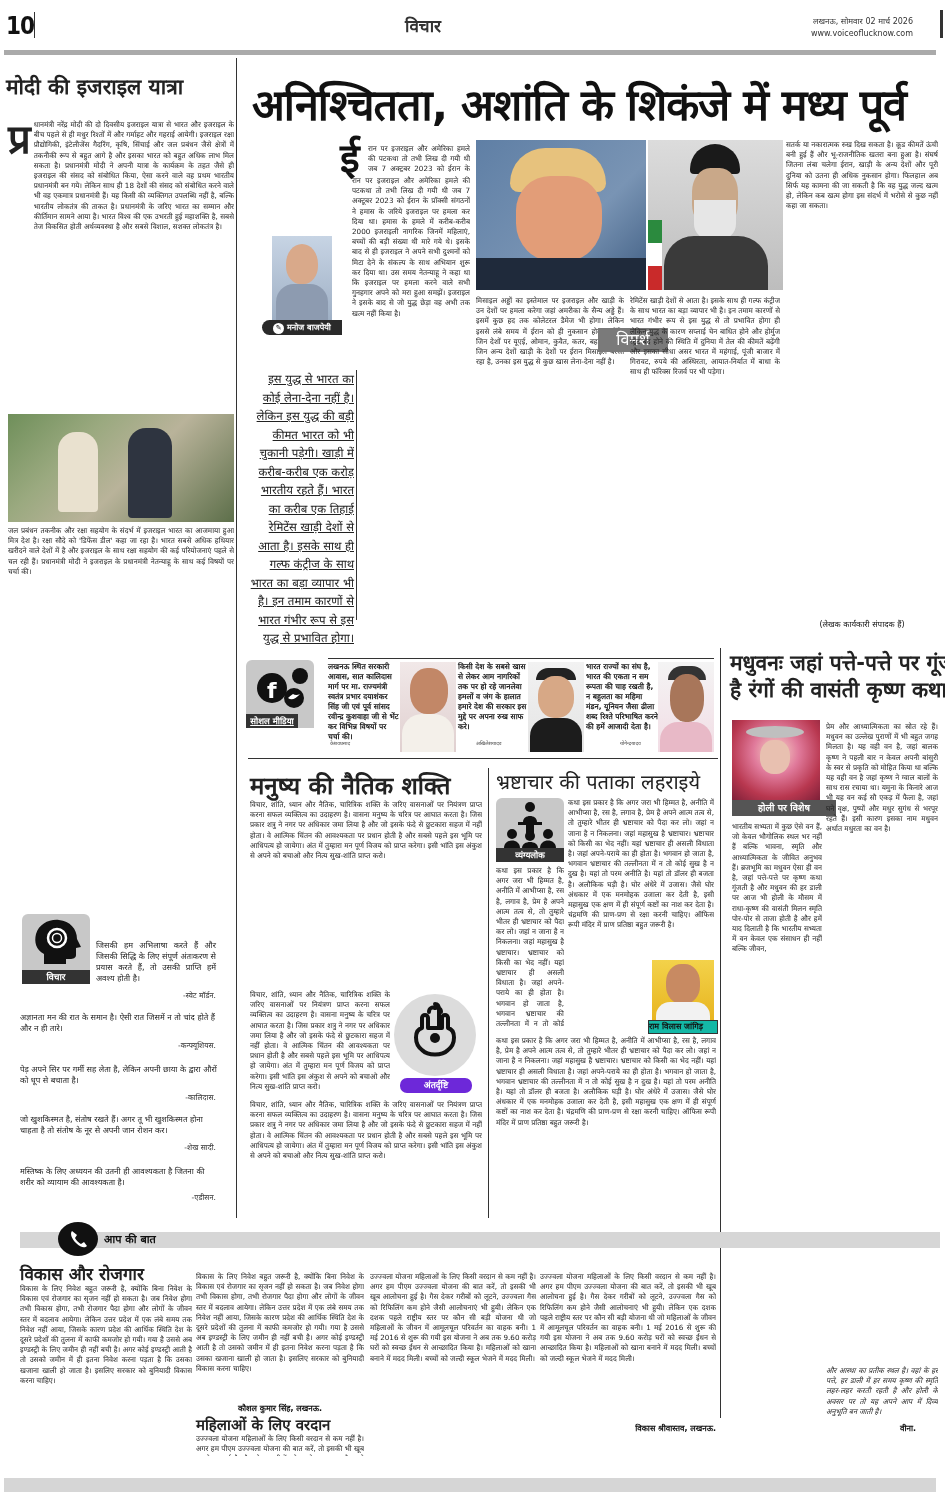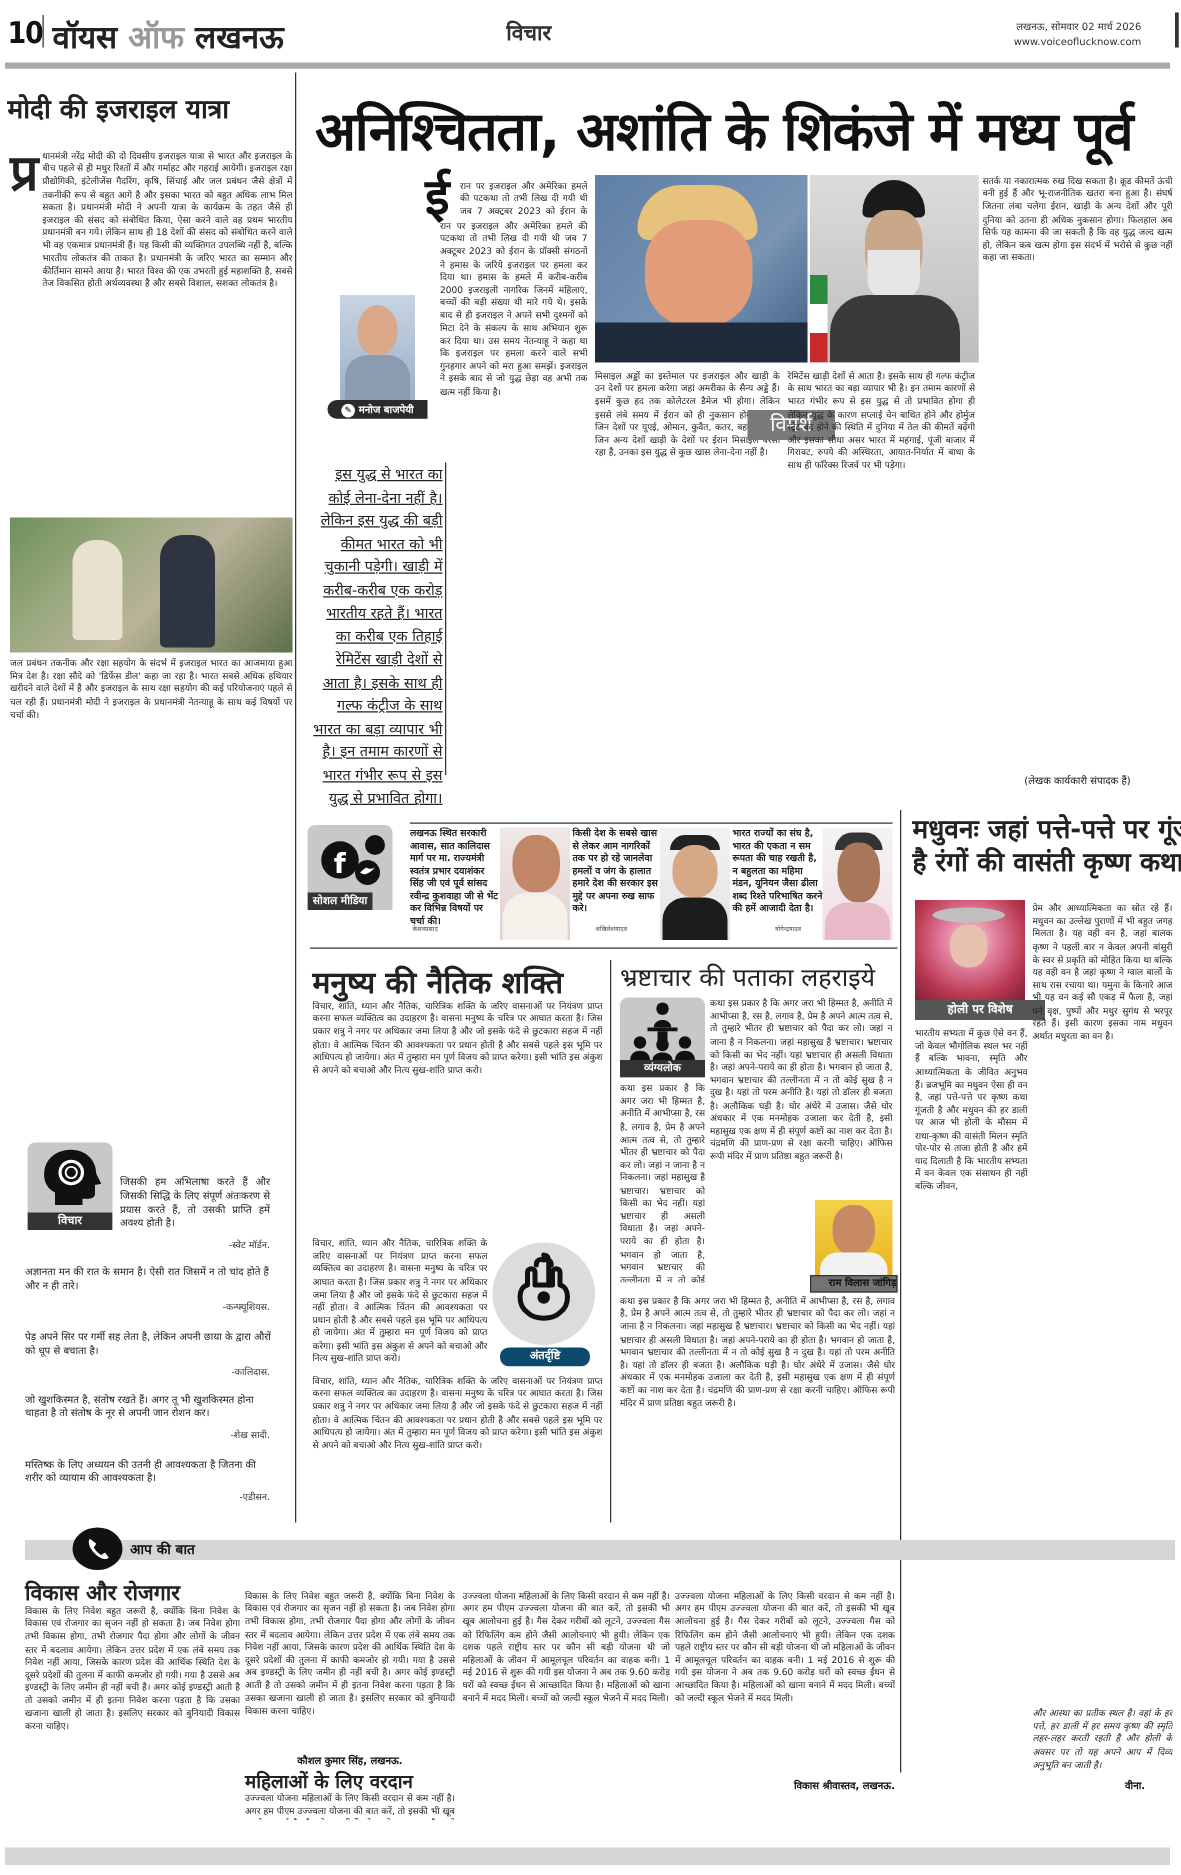--- a/index.html
+++ b/index.html
@@ -27,25 +27,20 @@
   .icon-box { position: absolute; background: #c8c8c8; border-radius: 6px 6px 0 0; overflow: hidden; }
   .attrib { text-align: right; font-size: 7.5px; color: #333; }
   .quote-item { font-size: 8px; line-height: 11px; color: #222; }
 </style>
 </head>
 <body>
 
 <div class="masthead">
   <div class="page-no">10</div>
   <div class="page-no-sep"></div>
-  <div class="brand">
-    <span class="b1">वॉयस</span>
-    <span class="b2">ऑफ</span>
-    <span class="b3">लखनऊ</span>
-  </div>
   <div class="section-name">विचार</div>
   <div class="dateline">
     <div>लखनऊ, सोमवार 02 मार्च 2026</div>
     <div>www.voiceoflucknow.com</div>
   </div>
   <div class="mast-vbar"></div>
 </div>
 <div class="topbar"></div>
 
 <div class="col-rule" style="left:236px; top:58px; height:1160px;"></div>
@@ -116,21 +111,21 @@
 
 <div class="hrule" style="left:328px; top:658px; width:386px;"></div>
 <div class="icon-box" style="left:246px; top:660px; width:68px; height:68px;">
   <svg width="68" height="54" viewBox="0 0 68 54">
     <circle cx="26" cy="28" r="15" fill="#111"></circle>
     <text x="21" y="38" font-size="22" font-weight="bold" fill="#fff" font-family="DejaVu Sans, sans-serif">f</text>
     <circle cx="54" cy="16" r="8" fill="#111"></circle>
     <circle cx="48" cy="38" r="10" fill="#111"></circle>
     <path d="M42 38 Q47 42 54 34 Q50 36 47 34 Q44 36 42 38 Z" fill="#fff"></path>
   </svg>
-  <div class="tag-dark" style="position:absolute; left:0; bottom:0; width:52px; height:14px; font-size:8.5px; line-height:14px;">सोशल मीडिया</div>
+  <div class="tag-dark" style="position:absolute; left:0; bottom:0; width:52px; height:14px; font-size:8.5px; line-height:14px;text-decoration:underline;">सोशल मीडिया</div>
 </div>
 <div class="abs" style="left:328px; top:662px; width:72px; font-size:7.5px; line-height:10px; font-weight:bold; color:#222;">लखनऊ स्थित सरकारी आवास, सात कालिदास मार्ग पर मा. राज्यमंत्री स्वतंत्र प्रभार दयाशंकर सिंह जी एवं पूर्व सांसद रवीन्द्र कुशवाहा जी से भेंट कर विभिन्न विषयों पर चर्चा की।</div>
 <div class="abs" style="left:330px; top:740px; font-size:5px; color:#444;">केशवप्रसाद</div>
 <div class="photo" style="left:400px; top:662px; width:56px; height:90px; background:linear-gradient(#f1e8e8,#e0d0d0);">
   <div style="position:absolute; left:10px; top:6px; width:38px; height:46px; background:#c28767; border-radius:45%;"></div>
   <div style="position:absolute; left:2px; top:52px; width:52px; height:38px; background:#f4f0ea; border-radius:20px 20px 0 0;"></div>
 </div>
 <div class="abs" style="left:458px; top:662px; width:70px; font-size:7.5px; line-height:10px; font-weight:bold; color:#222;">किसी देश के सबसे खास से लेकर आम नागरिकों तक पर हो रहे जानलेवा हमलों व जंग के हालात हमारे देश की सरकार इस मुद्दे पर अपना रुख साफ करे।</div>
 <div class="abs" style="left:476px; top:740px; font-size:5px; color:#444;">अखिलेशयादव</div>
 <div class="photo" style="left:528px; top:662px; width:56px; height:90px; background:linear-gradient(#f2f2f2,#e4e4e4);">
@@ -165,21 +160,21 @@
 <div class="abs sub-head" style="left:250px; top:768px;">मनुष्य की नैतिक शक्ति</div>
 <div class="abs text-body" style="left:250px; top:800px; width:232px; height:190px;">विचार, शांति, ध्यान और नैतिक, चारित्रिक शक्ति के जरिए वासनाओं पर नियंत्रण प्राप्त करना सफल व्यक्तित्व का उदाहरण है। वासना मनुष्य के चरित्र पर आघात करता है। जिस प्रकार शत्रु ने नगर पर अधिकार जमा लिया है और जो इसके फंदे से छुटकारा सहज में नहीं होता। वे आत्मिक चिंतन की आवश्यकता पर प्रधान होती है और सबसे पहले इस भूमि पर आधिपत्य हो जायेगा। अंत में तुम्हारा मन पूर्ण विजय को प्राप्त करेगा। इसी भांति इस अंकुश से अपने को बचाओ और नित्य सुख-शांति प्राप्त करो।</div>
 <div class="abs text-body" style="left:250px; top:990px; width:140px; height:220px;">विचार, शांति, ध्यान और नैतिक, चारित्रिक शक्ति के जरिए वासनाओं पर नियंत्रण प्राप्त करना सफल व्यक्तित्व का उदाहरण है। वासना मनुष्य के चरित्र पर आघात करता है। जिस प्रकार शत्रु ने नगर पर अधिकार जमा लिया है और जो इसके फंदे से छुटकारा सहज में नहीं होता। वे आत्मिक चिंतन की आवश्यकता पर प्रधान होती है और सबसे पहले इस भूमि पर आधिपत्य हो जायेगा। अंत में तुम्हारा मन पूर्ण विजय को प्राप्त करेगा। इसी भांति इस अंकुश से अपने को बचाओ और नित्य सुख-शांति प्राप्त करो।</div>
 <div class="abs" style="left:394px; top:994px; width:82px; height:82px; border-radius:50%; background:#dcdcdc;">
   <svg width="82" height="82" viewBox="0 0 82 82">
     <path d="M41 10 C44 10 45 13 45 16 L45 34 M35 18 C35 14 38 13 41 14 M47 18 C47 14 44 13 41 14" fill="none" stroke="#111" stroke-width="4" stroke-linecap="round"></path>
     <path d="M28 34 C20 36 20 50 28 56 C34 62 48 62 54 56 C62 50 62 36 54 34 L54 24 C54 20 48 20 48 24 L48 34 L34 34 L34 24 C34 20 28 20 28 24 Z" fill="none" stroke="#111" stroke-width="4" stroke-linejoin="round"></path>
     <circle cx="41" cy="44" r="5" fill="#111"></circle>
   </svg>
 </div>
-<div class="abs tag-dark" style="left:400px; top:1078px; width:72px; height:15px; font-size:9px; line-height:15px; border-radius:7px; background:#0c4a6e;">अंतर्दृष्टि</div>
+<div class="abs tag-dark" style="left:400px; top:1078px; width:72px; height:15px; font-size:9px; line-height:15px; border-radius:7px; background:#6d28d9;">अंतर्दृष्टि</div>
 <div class="abs text-body" style="left:250px; top:1100px; width:232px; height:118px;">विचार, शांति, ध्यान और नैतिक, चारित्रिक शक्ति के जरिए वासनाओं पर नियंत्रण प्राप्त करना सफल व्यक्तित्व का उदाहरण है। वासना मनुष्य के चरित्र पर आघात करता है। जिस प्रकार शत्रु ने नगर पर अधिकार जमा लिया है और जो इसके फंदे से छुटकारा सहज में नहीं होता। वे आत्मिक चिंतन की आवश्यकता पर प्रधान होती है और सबसे पहले इस भूमि पर आधिपत्य हो जायेगा। अंत में तुम्हारा मन पूर्ण विजय को प्राप्त करेगा। इसी भांति इस अंकुश से अपने को बचाओ और नित्य सुख-शांति प्राप्त करो।</div>
 
 <div class="col-rule" style="left:488px; top:768px; height:450px;"></div>
 <div class="abs" style="left:496px; top:768px; font-size:20px; color:#222; white-space:nowrap;">भ्रष्टाचार की पताका लहराइये</div>
 <div class="icon-box" style="left:496px; top:798px; width:68px; height:64px; border-radius:6px 6px 0 0;">
   <svg width="68" height="50" viewBox="0 0 68 50">
     <circle cx="34" cy="9" r="5" fill="#111"></circle>
     <path d="M27 24 C27 16 41 16 41 24 Z" fill="#111"></path>
     <rect x="22" y="24" width="24" height="3" fill="#111"></rect>
     <rect x="30" y="27" width="8" height="10" fill="#111"></rect>
@@ -191,21 +186,21 @@
       <path d="M44 50 C44 40 60 40 60 50 Z" fill="#111"></path>
   </svg>
   <div class="tag-dark" style="position:absolute; left:0; bottom:0; width:68px; height:14px; font-size:8.5px; line-height:14px;">व्यंग्यलोक</div>
 </div>
 <div class="abs text-body" style="left:568px; top:798px; width:146px; height:226px;">कथा इस प्रकार है कि अगर जरा भी हिम्मत है, अनीति में आभीप्सा है, रस है, लगाव है, प्रेम है अपने आत्म तत्व से, तो तुम्हारे भीतर ही भ्रष्टाचार को पैदा कर लो। जहां न जाना है न निकलना। जहां महासुख है भ्रष्टाचार। भ्रष्टाचार को किसी का भेद नहीं। यहां भ्रष्टाचार ही असली विधाता है। जहां अपने-पराये का ही होता है। भगवान हो जाता है, भगवान भ्रष्टाचार की तल्लीनता में न तो कोई सुख है न दुख है। यहां तो परम अनीति है। यहां तो डॉलर ही बजता है। अलौकिक घड़ी है। घोर अंधेरे में उजास। जैसे घोर अंधकार में एक मनमोहक उजाला कर देती है, इसी महासुख एक क्षण में ही संपूर्ण कष्टों का नाश कर देता है। चंद्रमणि की प्राण-प्रण से रक्षा करनी चाहिए। ऑफिस रूपी मंदिर में प्राण प्रतिष्ठा बहुत जरूरी है।</div>
 <div class="abs text-body" style="left:496px; top:866px; width:68px; height:160px;">कथा इस प्रकार है कि अगर जरा भी हिम्मत है, अनीति में आभीप्सा है, रस है, लगाव है, प्रेम है अपने आत्म तत्व से, तो तुम्हारे भीतर ही भ्रष्टाचार को पैदा कर लो। जहां न जाना है न निकलना। जहां महासुख है भ्रष्टाचार। भ्रष्टाचार को किसी का भेद नहीं। यहां भ्रष्टाचार ही असली विधाता है। जहां अपने-पराये का ही होता है। भगवान हो जाता है, भगवान भ्रष्टाचार की तल्लीनता में न तो कोई सुख है न दुख है। यहां तो परम अनीति है। यहां तो डॉलर ही बजता है। अलौकिक घड़ी है। घोर अंधेरे में उजास। जैसे घोर अंधकार में एक मनमोहक उजाला कर देती है, इसी महासुख एक क्षण में ही संपूर्ण कष्टों का नाश कर देता है। चंद्रमणि की प्राण-प्रण से रक्षा करनी चाहिए। ऑफिस रूपी मंदिर में प्राण प्रतिष्ठा बहुत जरूरी है।</div>
 <div class="photo" style="left:652px; top:960px; width:62px; height:60px; background:linear-gradient(#f3d24a,#e8b520);">
   <div style="position:absolute; left:14px; top:4px; width:34px; height:40px; background:#c88a62; border-radius:45%;"></div>
   <div style="position:absolute; left:4px; top:42px; width:54px; height:18px; background:#f2f2f2; border-radius:14px 14px 0 0;"></div>
 </div>
-<div class="abs" style="left:648px; top:1020px; width:70px; height:14px; border:1px solid #333; background:#737373; font-size:8px; line-height:12px; text-align:right; font-weight:bold;">राम विलास जांगिड़</div>
+<div class="abs" style="left:648px; top:1020px; width:70px; height:14px; border:1px solid #333; background:#14b8a6; font-size:8px; line-height:12px; text-align:left; font-weight:bold;">राम विलास जांगिड़</div>
 <div class="abs text-body" style="left:496px; top:1036px; width:220px; height:182px;">कथा इस प्रकार है कि अगर जरा भी हिम्मत है, अनीति में आभीप्सा है, रस है, लगाव है, प्रेम है अपने आत्म तत्व से, तो तुम्हारे भीतर ही भ्रष्टाचार को पैदा कर लो। जहां न जाना है न निकलना। जहां महासुख है भ्रष्टाचार। भ्रष्टाचार को किसी का भेद नहीं। यहां भ्रष्टाचार ही असली विधाता है। जहां अपने-पराये का ही होता है। भगवान हो जाता है, भगवान भ्रष्टाचार की तल्लीनता में न तो कोई सुख है न दुख है। यहां तो परम अनीति है। यहां तो डॉलर ही बजता है। अलौकिक घड़ी है। घोर अंधेरे में उजास। जैसे घोर अंधकार में एक मनमोहक उजाला कर देती है, इसी महासुख एक क्षण में ही संपूर्ण कष्टों का नाश कर देता है। चंद्रमणि की प्राण-प्रण से रक्षा करनी चाहिए। ऑफिस रूपी मंदिर में प्राण प्रतिष्ठा बहुत जरूरी है।</div>
 
 <div class="abs" style="left:20px; top:1232px; width:920px; height:16px; background:#d6d6d6;"></div>
 <div class="abs" style="left:58px; top:1222px; width:40px; height:34px; border-radius:50%; background:#111;">
   <svg width="40" height="34" viewBox="0 0 40 34">
     <path d="M14 9 C12 11 13 16 18 21 C23 26 27 26 29 24 L26 20 L23 22 C21 21 18 18 17 16 L19 13 Z" fill="#fff"></path>
   </svg>
 </div>
 <div class="abs" style="left:104px; top:1232px; font-size:11px; font-weight:bold; line-height:16px;">आप की बात</div>
 <div class="abs" style="left:20px; top:1262px; font-size:17px; font-weight:bold; color:#222;">विकास और रोजगार</div>

